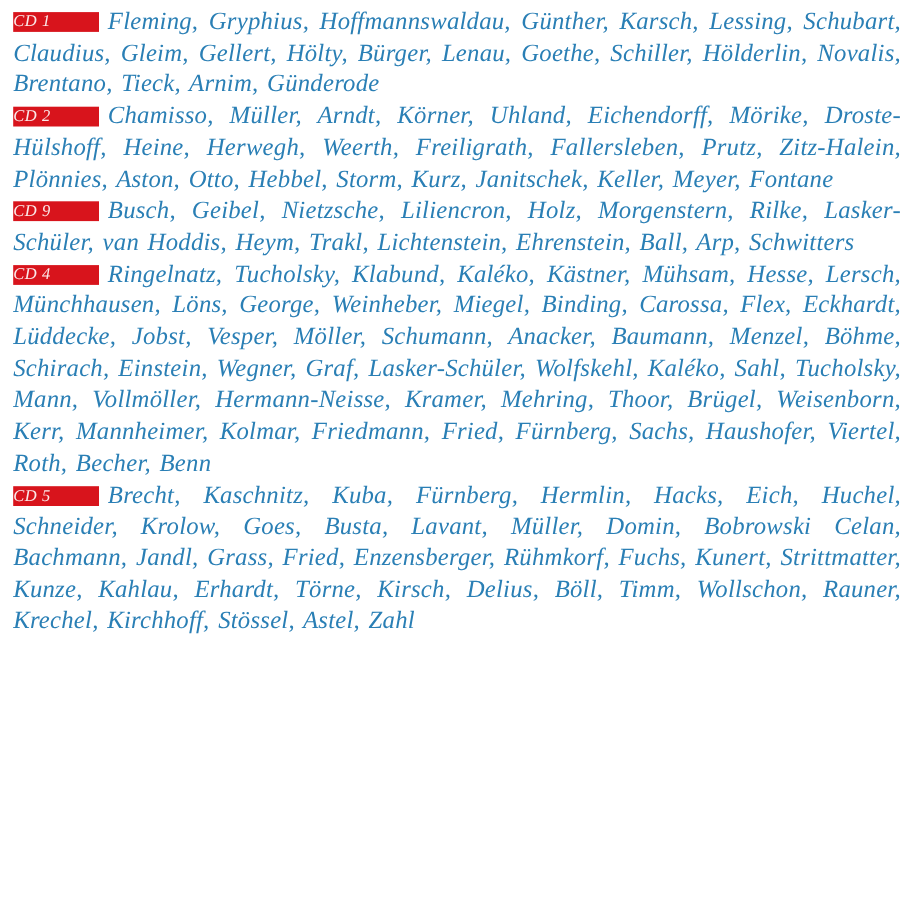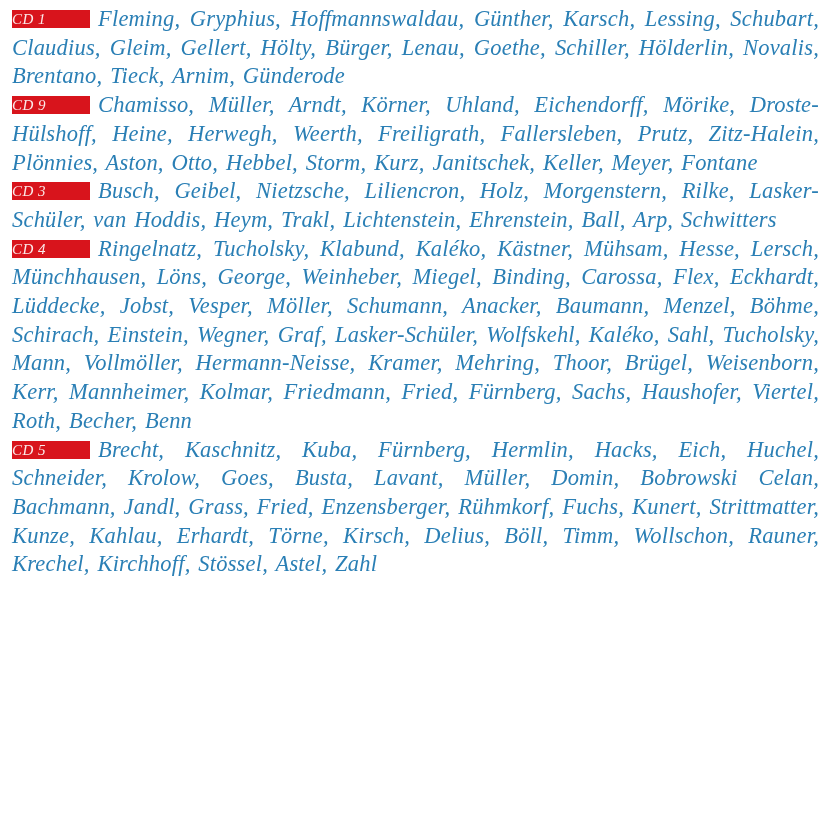--- a/index.html
+++ b/index.html
@@ -29,24 +29,24 @@
   .names { word-spacing: 2px; margin-top: 14px; }
 </style>
 </head>
 <body>
 
 <div class="page">
   <div class="block">
     <span class="badge">CD 1</span><span class="names">Fleming, Gryphius, Hoffmannswaldau, Günther, Karsch, Lessing, Schubart, Claudius, Gleim, Gellert, Hölty, Bürger, Lenau, Goethe, Schiller, Hölderlin, Novalis, Brentano, Tieck, Arnim, Günderode</span>
   </div>
   <div class="block">
-    <span class="badge">CD 9</span><span class="names">Chamisso, Müller, Arndt, Körner, Uhland, Eichendorff, Mörike, Droste-Hülshoff, Heine, Herwegh, Weerth, Freiligrath, Fallersleben, Prutz, Zitz-Halein, Plönnies, Aston, Otto, Hebbel, Storm, Kurz, Janitschek, Keller, Meyer, Fontane</span>
+    <span class="badge">CD 2</span><span class="names">Chamisso, Müller, Arndt, Körner, Uhland, Eichendorff, Mörike, Droste-Hülshoff, Heine, Herwegh, Weerth, Freiligrath, Fallersleben, Prutz, Zitz-Halein, Plönnies, Aston, Otto, Hebbel, Storm, Kurz, Janitschek, Keller, Meyer, Fontane</span>
   </div>
   <div class="block">
-    <span class="badge">CD 3</span><span class="names">Busch, Geibel, Nietzsche, Liliencron, Holz, Morgenstern, Rilke, Lasker-Schüler, van Hoddis, Heym, Trakl, Lichtenstein, Ehrenstein, Ball, Arp, Schwitters</span>
+    <span class="badge">CD 9</span><span class="names">Busch, Geibel, Nietzsche, Liliencron, Holz, Morgenstern, Rilke, Lasker-Schüler, van Hoddis, Heym, Trakl, Lichtenstein, Ehrenstein, Ball, Arp, Schwitters</span>
   </div>
   <div class="block">
     <span class="badge">CD 4</span><span class="names">Ringelnatz, Tucholsky, Klabund, Kaléko, Kästner, Mühsam, Hesse, Lersch, Münchhausen, Löns, George, Weinheber, Miegel, Binding, Carossa, Flex, Eckhardt, Lüddecke, Jobst, Vesper, Möller, Schumann, Anacker, Baumann, Menzel, Böhme, Schirach, Einstein, Wegner, Graf, Lasker-Schüler, Wolfskehl, Kaléko, Sahl, Tucholsky, Mann, Vollmöller, Hermann-Neisse, Kramer, Mehring, Thoor, Brügel, Weisenborn, Kerr, Mannheimer, Kolmar, Friedmann, Fried, Fürnberg, Sachs, Haushofer, Viertel, Roth, Becher, Benn</span>
   </div>
   <div class="block">
     <span class="badge">CD 5</span><span class="names">Brecht, Kaschnitz, Kuba, Fürnberg, Hermlin, Hacks, Eich, Huchel, Schneider, Krolow, Goes, Busta, Lavant, Müller, Domin, Bobrowski Celan, Bachmann, Jandl, Grass, Fried, Enzensberger, Rühmkorf, Fuchs, Kunert, Strittmatter, Kunze, Kahlau, Erhardt, Törne, Kirsch, Delius, Böll, Timm, Wollschon, Rauner, Krechel, Kirchhoff, Stössel, Astel, Zahl</span>
   </div>
 </div>
 
 </body></html>

